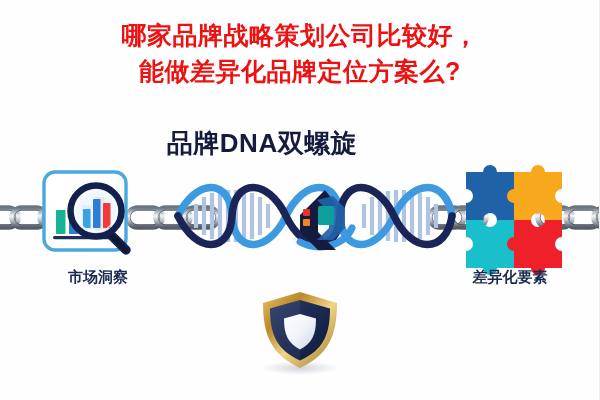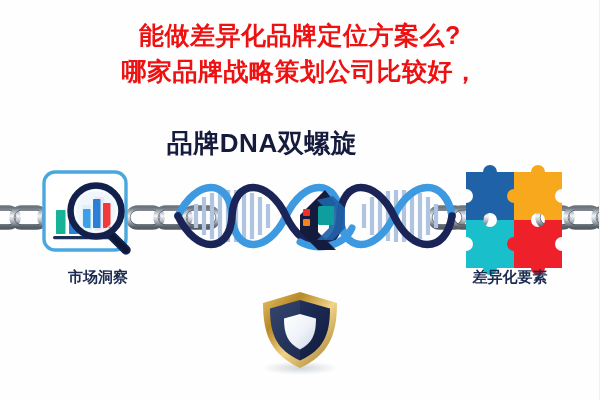--- a/index.html
+++ b/index.html
@@ -71,22 +71,22 @@
   }
   .caption.left  { left: 38px;  top: 268px; width: 120px; }
   .caption.right { left: 445px; top: 268px; width: 130px; }
 </style>
 </head>
 <body>
 
 <div id="stage">
 
   <div class="headline">
+    <span class="ln">哪家品牌战略策划公司比较好，</span>
     <span class="ln">能做差异化品牌定位方案么?</span>
-    <span class="ln">哪家品牌战略策划公司比较好，</span>
   </div>
 
   <div class="subtitle">品牌DNA双螺旋</div>
 
   <svg class="scene" viewBox="0 0 600 400">
     <defs>
 
       <linearGradient id="metal" x1="0" y1="0" x2="0" y2="1">
         <stop offset="0%" stop-color="#6d767f"></stop>
         <stop offset="18%" stop-color="#aab2bb"></stop>

